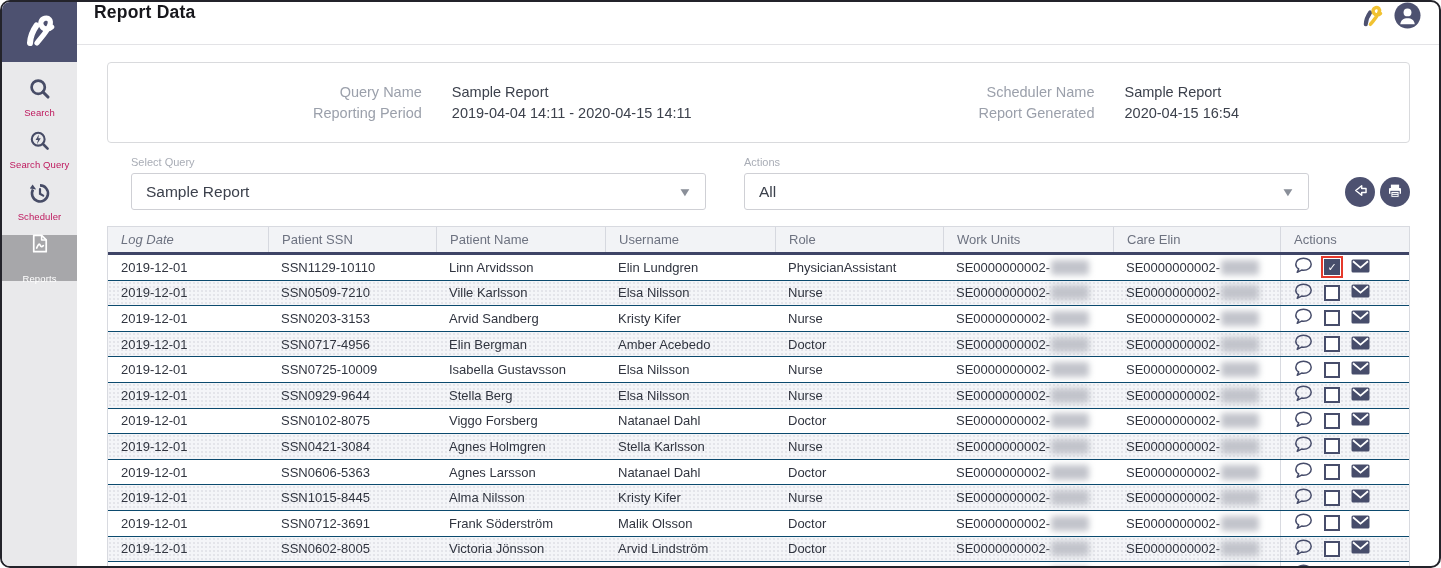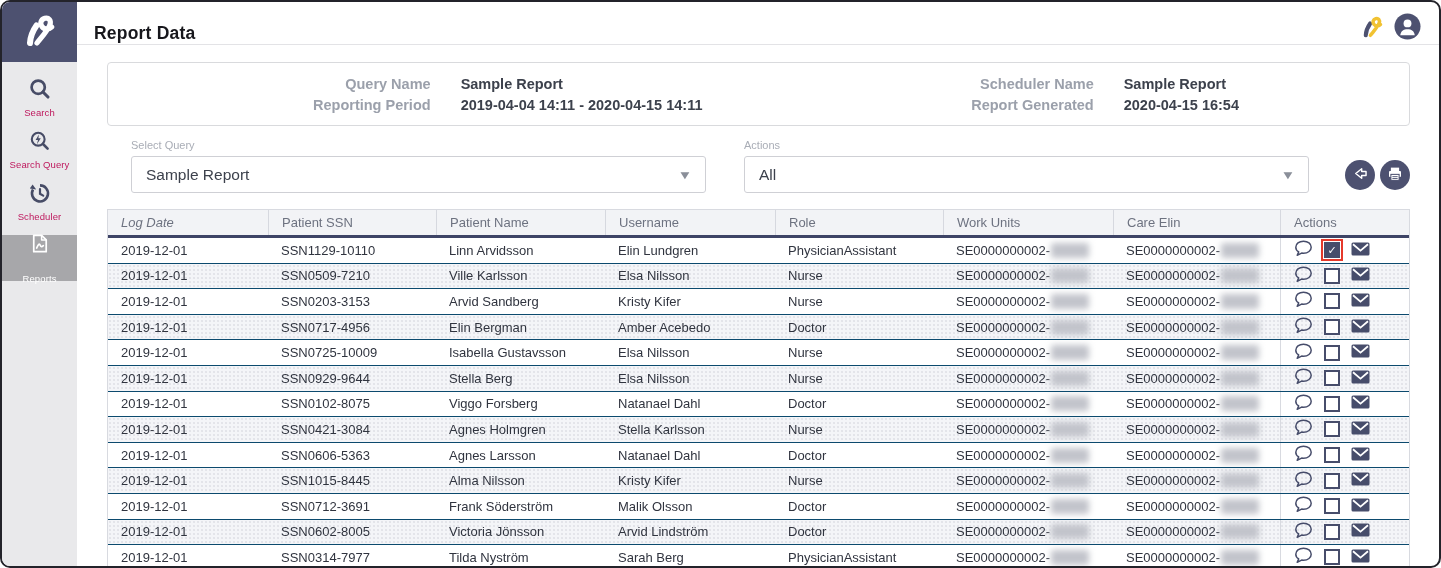--- a/index.html
+++ b/index.html
@@ -13,29 +13,29 @@
   .logo-block{width:75px;height:60px;background:#4d5170;display:flex;align-items:center;justify-content:center;}
   .nav{display:flex;flex-direction:column;padding-top:9px;}
   .nav-item{height:52px;display:flex;flex-direction:column;align-items:center;justify-content:center;
     color:#be185d;cursor:pointer;}
   .nav-label{font-size:9.5px;margin-top:2px;letter-spacing:.1px;}
   .nav-item.active{background:#a7a7aa;color:#fff;height:46px;margin-top:8px;gap:12px;}
   .nav-item.active .nav-label{color:#fff;}
 
   
   .main{margin-left:75px;height:100%;}
-  .topbar{height:42px;display:flex;align-items:flex-end;border-bottom:1px solid #e3e3e6;padding:0 18px 0 17px;}
+  .topbar{height:42px;display:flex;align-items:flex-start;border-bottom:1px solid #e3e3e6;padding:0 18px 0 17px;}
   .page-title{font-size:17.5px;font-weight:700;color:#17171c;letter-spacing:.2px;}
   .topbar-right{margin-left:auto;display:flex;align-items:center;gap:8px;}
 
   .content{padding:17px 29px 0 30px;}
 
   
-  .summary-card{box-sizing:border-box;height:64px;border:1px solid #d9dadd;border-radius:4px;
-    display:flex;align-items:center;justify-content:space-between;padding:0 170px 0 205px;font-weight:bold;}
+  .summary-card{box-sizing:border-box;height:81px;border:1px solid #d9dadd;border-radius:4px;
+    display:flex;align-items:center;justify-content:space-between;padding:0 170px 0 205px;}
   .summary-group{display:grid;grid-template-columns:auto auto;column-gap:30px;row-gap:5px;align-items:center;}
   .s-label{color:#9ba0ab;font-size:14.5px;text-align:right;}
   .s-value{color:#3c414c;font-size:14.5px;}
 
   
   .filter-row{display:flex;align-items:flex-end;margin-top:13px;padding-left:24px;}
   .filter{display:flex;flex-direction:column;}
   .filter-label{font-size:11px;color:#a9adb6;margin-bottom:5px;}
   .select-box{box-sizing:border-box;height:37px;border:1px solid #cfd0d5;border-radius:3px;background:#fff;
     display:flex;align-items:center;justify-content:space-between;padding:0 14px;cursor:pointer;}

